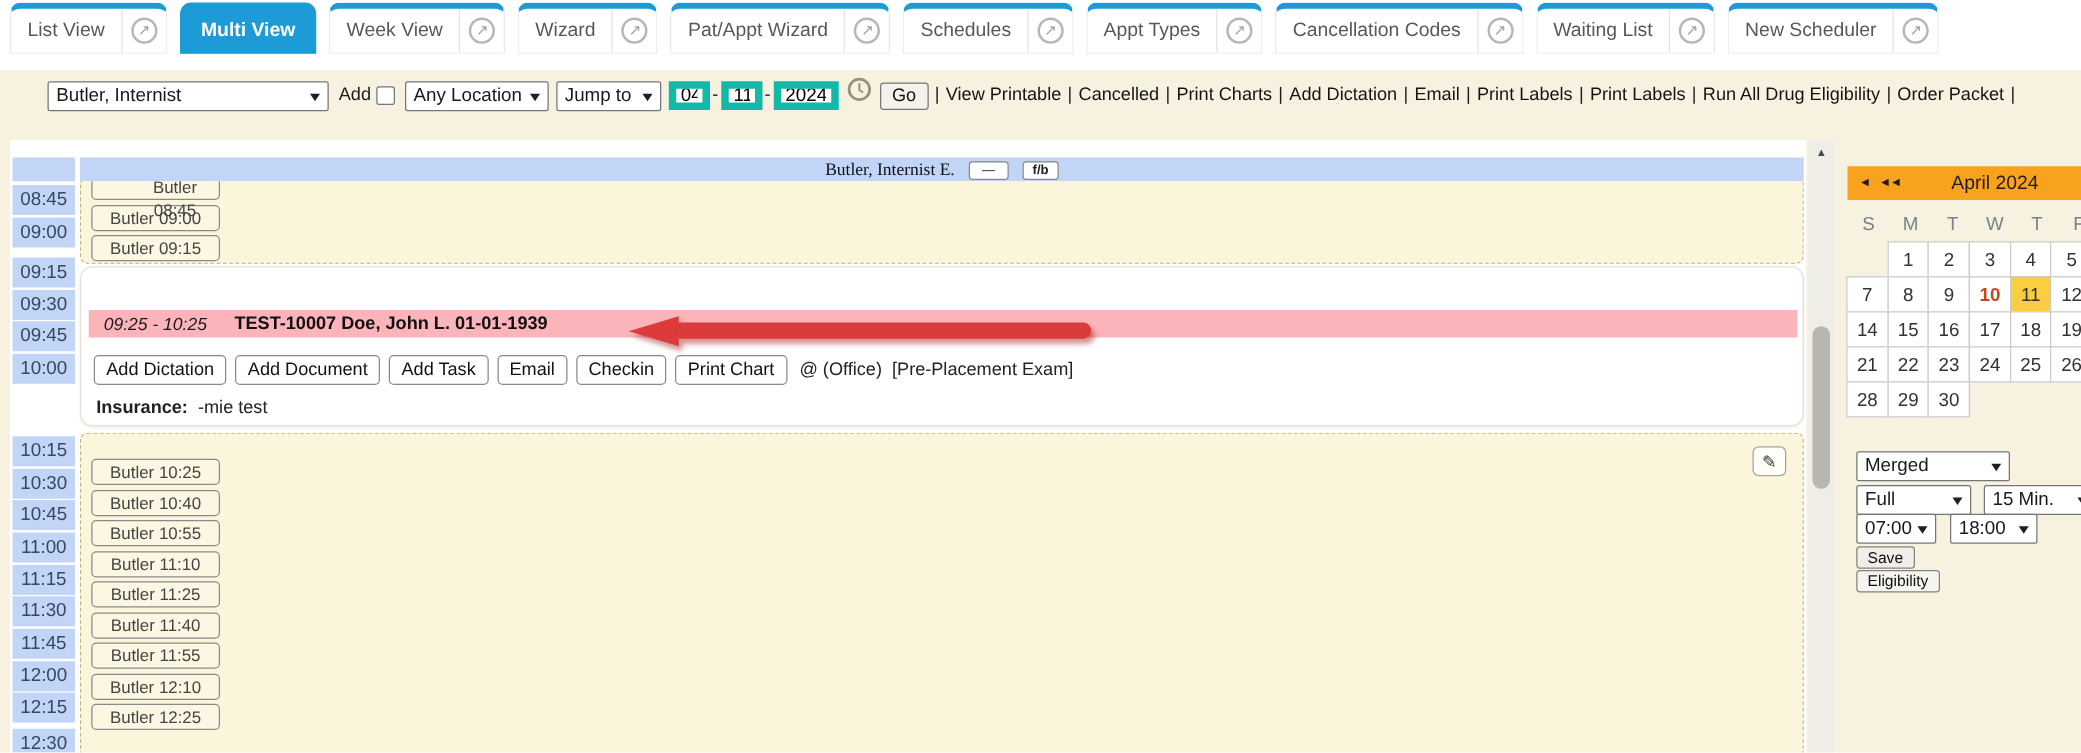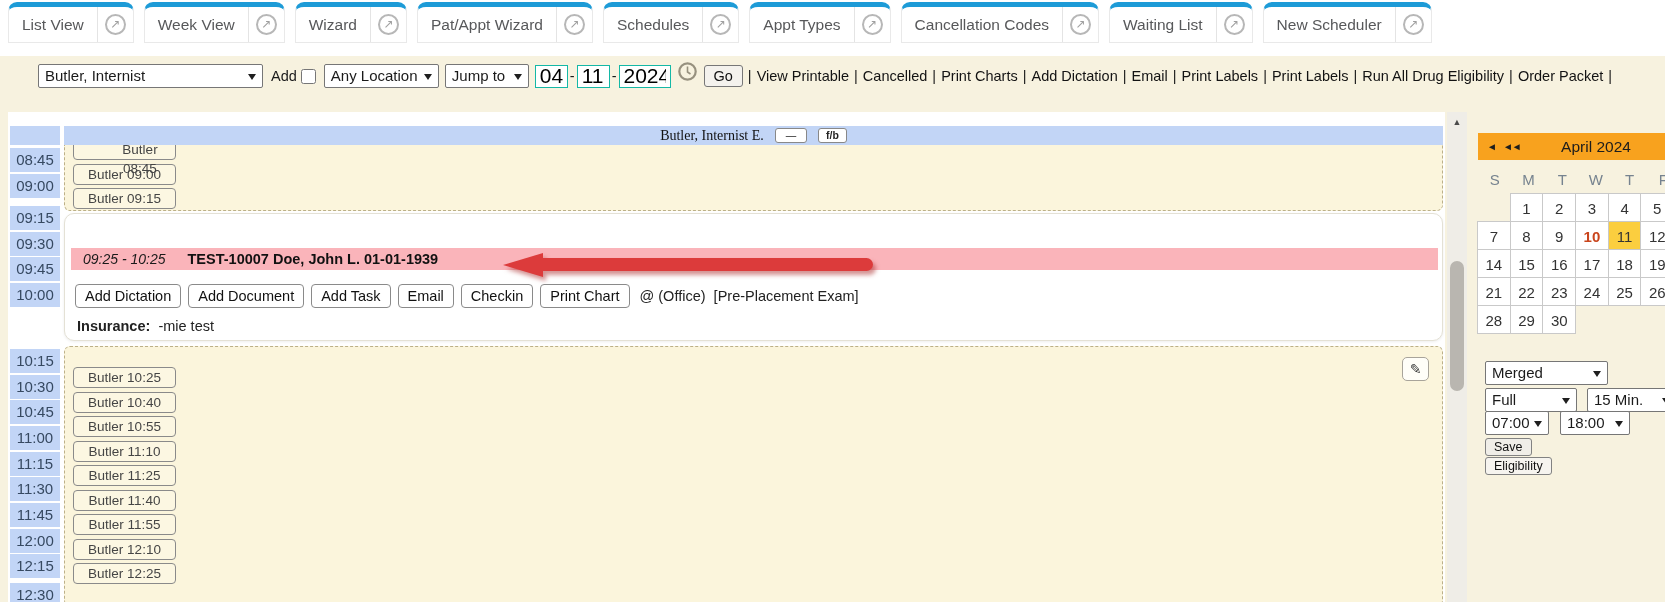--- a/index.html
+++ b/index.html
@@ -32,21 +32,21 @@
     background:#F7F2DF; padding:5px 0 0 10px; font-size:14.5px;
   }
   .toolbar-flow { width:1600px; line-height:27px;margin-left:28px; }
   .toolbar-flow > * { vertical-align:middle; }
   .sel { position:relative; display:inline-block; background:#fff; border:1px solid #767676; border-radius:2px; height:24px; margin-right:6px; cursor:pointer; }
   .sel .v { display:block; padding:0 22px 0 6px; line-height:22px; font-size:15px; white-space:nowrap; overflow:hidden; }
   .sel::after { content:""; position:absolute; right:6px; top:9px; border:4.5px solid transparent; border-top:6px solid #1f1f1f; }
   .w-provider { width:225px; } .w-location { width:115px; } .w-jump { width:84px; }
   .addwrap { display:inline-block; margin:0 8px 0 2px; }
   .addwrap input { vertical-align:middle; width:15px; height:15px; margin-left:4px; }
-  .dinput { display:inline-block; border:1px solid #14b8a6; background:#fff; height:23px; padding:0 4px; font-size:21px; font-family:"Liberation Sans",sans-serif; vertical-align:middle; }
+  .dinput { display:inline-block; border:6px solid #14b8a6; background:#fff; height:23px; padding:0 4px; font-size:15px; font-family:"Liberation Sans",sans-serif; vertical-align:middle; }
   .d-m,.d-d { width:33px; } .d-y { width:52px; }
   .dsep { margin:0 2px; }
   .clock { display:inline-block; margin:0 6px 0 6px; cursor:pointer; }
   .btn {
     display:inline-block; background:#f4f2ed; border:1px solid #777; border-radius:3px;
     padding:2px 9px; font-size:14.5px; color:#111; cursor:pointer; font-family:"Liberation Sans",sans-serif;
   }
   .linkflow a { color:#131313; cursor:pointer; }
   .sep { margin:0 5px; }
   
@@ -144,20 +144,23 @@
 </head>
 <body>
 
 <div class="tabbar">
   <div class="tabs">
     <div class="tab">
       <span class="lbl">List View</span>
       <span class="ic">
           <span class="circ">↗</span>
         </span>
+    </div>
+    <div class="tab active">
+      <span class="lbl">Multi View</span>
     </div>
     <div class="tab">
       <span class="lbl">Week View</span>
       <span class="ic">
           <span class="circ">↗</span>
         </span>
     </div>
     <div class="tab">
       <span class="lbl">Wizard</span>
       <span class="ic">

